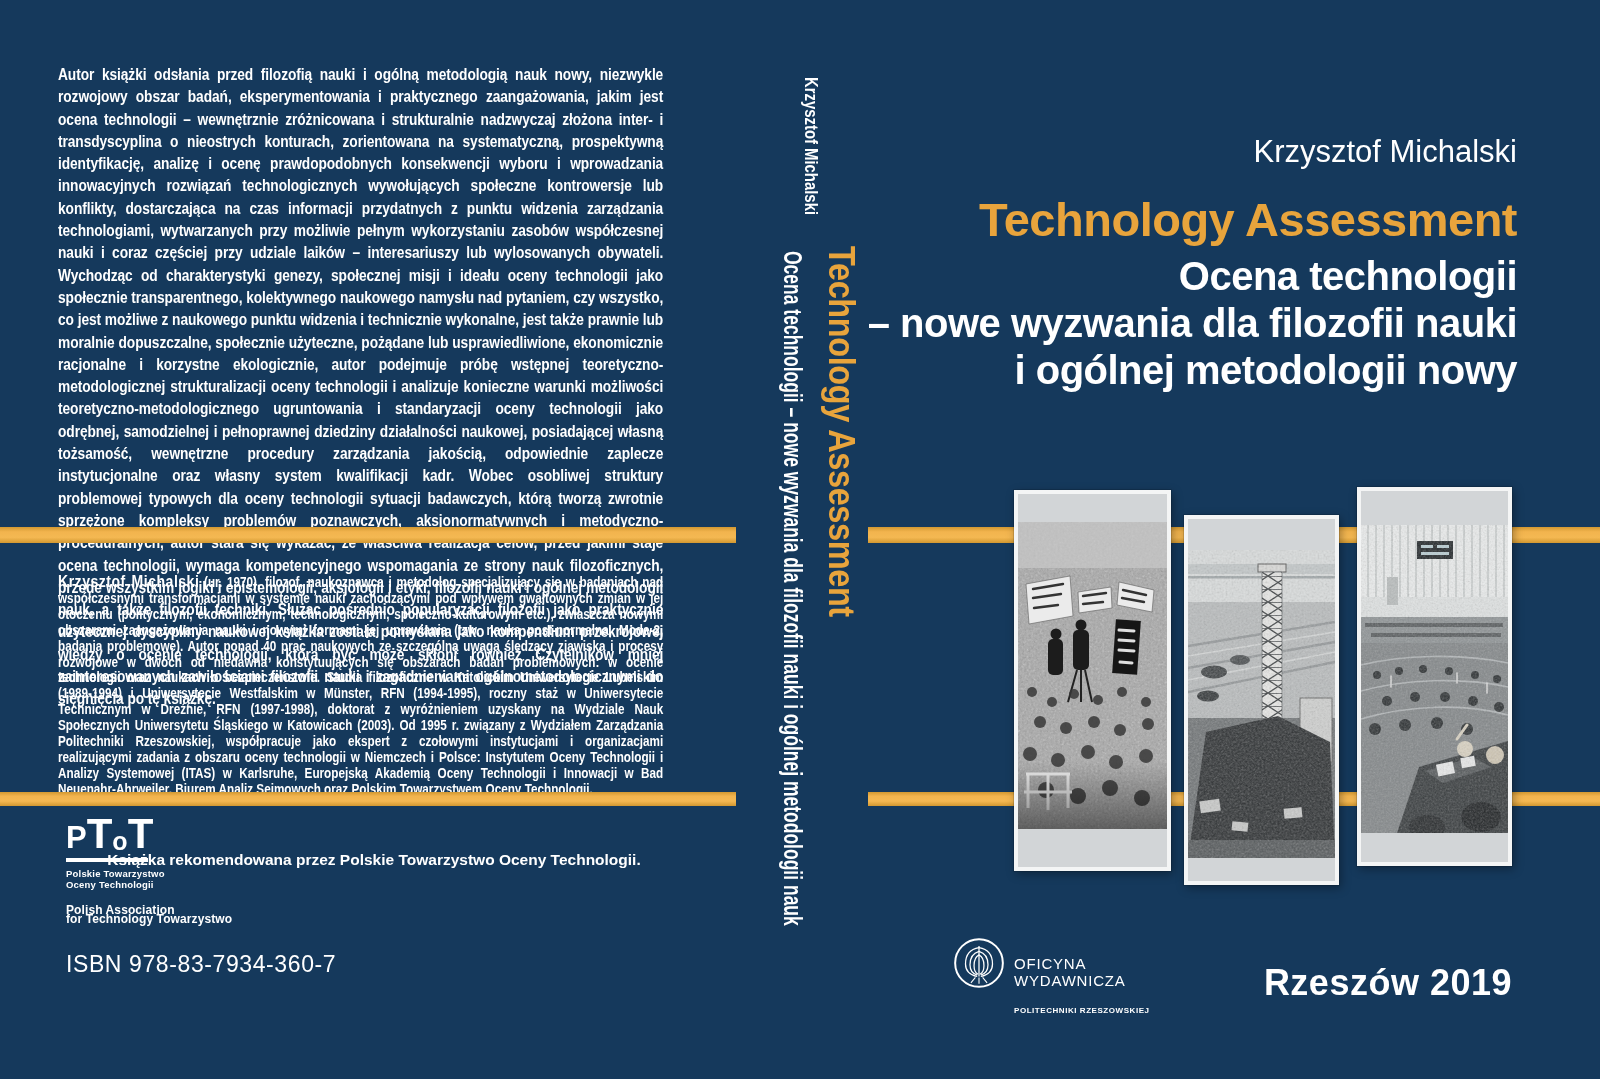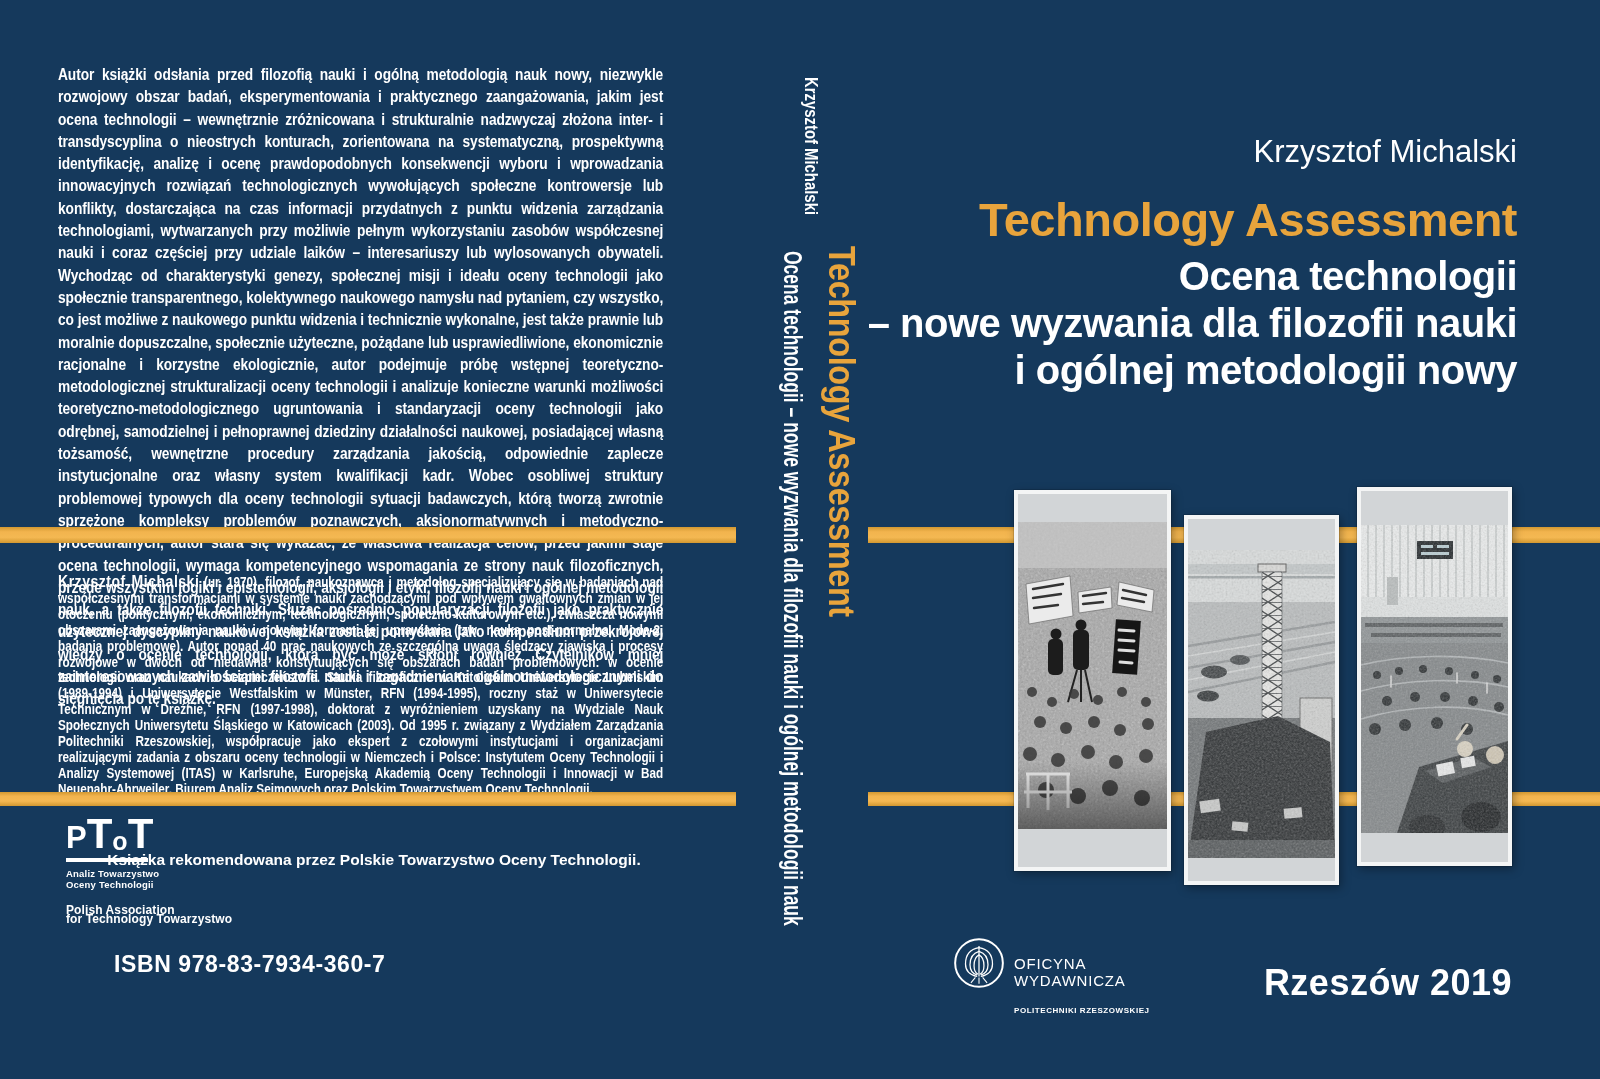--- a/index.html
+++ b/index.html
@@ -22,22 +22,22 @@
            text-align:justify; color:var(--text,#fff); margin:0; letter-spacing:-0.1px; }
   .bio { position:absolute; left:58px; top:574px; width:712px;
          transform:scaleX(0.85); transform-origin:0 0;
          font-size:13.8px; line-height:15.9px; font-weight:600;
          text-align:justify; color:var(--text,#fff); margin:0; }
   .bio-lead { font-size:16.5px; font-weight:700; letter-spacing:0.6px; }
 
   .recommendation { position:absolute; left:72px; top:851px; width:604px; text-align:center;
                     font-size:15.5px; font-weight:600; color:var(--text,#fff); margin:0; }
 
-  .isbn { position:absolute; left:66px; top:951px; font-size:23px; font-weight:700;
-          letter-spacing:0.6px; color:var(--text,#fff);margin-left:48px; }
+  .isbn { position:absolute; left:66px; top:951px; font-size:23px; font-weight:400;
+          letter-spacing:0.6px; color:var(--text,#fff); }
 
   
   .ptot { position:absolute; left:66px; top:817px; color:var(--text,#fff); }
   .ptot-letters { display:flex; align-items:flex-end; font-weight:700; line-height:0.8; }
   .ptot-letters .lp { font-size:31px; }
   .ptot-letters .lt { font-size:42px; }
   .ptot-letters .lo { font-size:25px; }
   .ptot-rule { width:82px; height:4px; background:#fff; margin-top:7px; }
   .ptot-pl { font-size:9.5px; font-weight:700; line-height:11px; margin-top:6px; letter-spacing:0.2px; }
   .ptot-en { font-size:12px; font-weight:700; line-height:9px; margin-top:16px; letter-spacing:0.1px; }
@@ -99,21 +99,21 @@
 
   <div class="ptot">
     <div class="ptot-letters">
       <span class="lp">P</span>
       <span class="lt">T</span>
       <span class="lo">o</span>
       <span class="lt">T</span>
     </div>
     <div class="ptot-rule"></div>
     <div class="ptot-pl">
-      <div>Analiz Towarzystwo</div>
+      <div>Polskie Towarzystwo</div>
       <div>Oceny Technologii</div>
     </div>
     <div class="ptot-en">
       <div>Polish Association</div>
       <div>for Technology Towarzystwo</div>
     </div>
   </div>
 
   <p class="recommendation">Książka rekomendowana przez Polskie Towarzystwo Oceny Technologii.</p>
 

